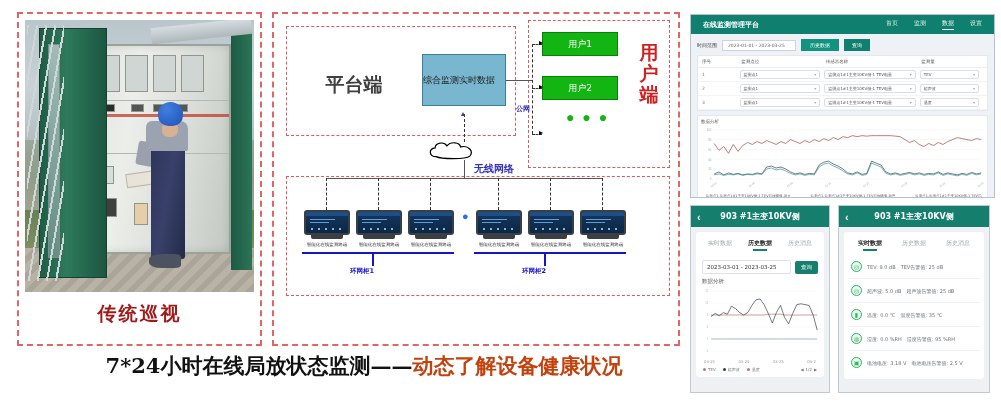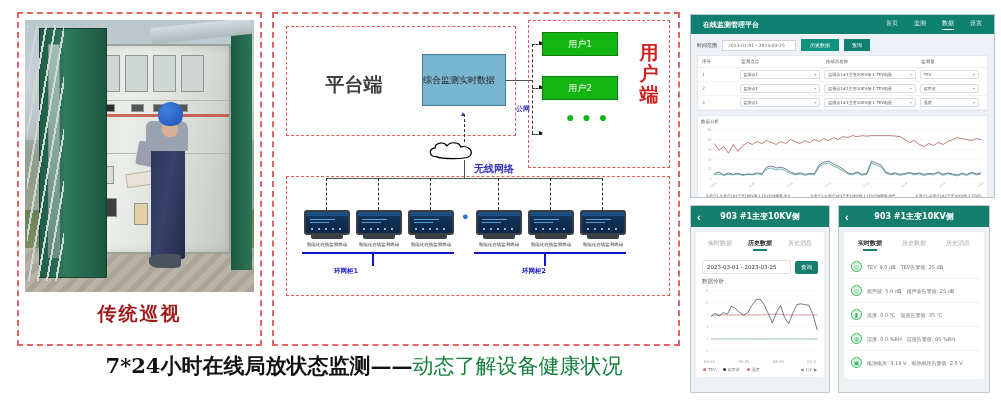--- a/index.html
+++ b/index.html
@@ -208,21 +208,21 @@
   .rt-row:last-child { border-bottom:none; }
   .rt-icon { width:11px; height:11px; border-radius:50%; border:1.5px solid #2eb85c;
      background:#e8f8ee; display:flex; align-items:center; justify-content:center;
      font-size:6px; color:#2eb85c; flex:0 0 auto; }
   .rt-text { font-size:5px; color:#6a7279; font-family:"DejaVu Sans",sans-serif; white-space:nowrap; }
 
   
   .caption { position:absolute; left:0; top:352px; width:680px; text-align:center;
      font-size:21px; font-family:"DejaVu Serif", serif; }
   .caption .k { color:#111; font-weight:bold;margin-left:48px; }
-  .caption .r { color:#15803d; font-weight:normal; }
+  .caption .r { color:#c2410c; font-weight:bold; }
 </style>
 </head>
 <body>
 
 <div class="page">
 
   <div class="photo-panel">
     <div class="photo-inner">
       <div class="ph-sky"></div>
       <div class="ph-ground"></div>
@@ -383,21 +383,21 @@
             <div class="dev-line" style="top:10px;width:46%"></div>
         <div class="dev-dots"></div>
           </div>
         </div>
       <div class="dev-foot"></div>
       <div class="dev-label">智能化在线监测终端</div>
     </div>
 
     <div class="bus" style="left:28px; top:238px; width:152px;"></div>
     <div class="bus-drop" style="left:98px; top:238px; height:14px;"></div>
-    <div class="bus-label" style="left:60px; top:253px;">环网柜1</div>
+    <div class="bus-label" style="left:76px; top:253px;">环网柜1</div>
 
     <div class="bus" style="left:200px; top:238px; width:152px;"></div>
     <div class="bus-drop" style="left:270px; top:238px; height:14px;"></div>
     <div class="bus-label" style="left:248px; top:253px;">环网柜2</div>
   </div>
 
   <div class="dashboard">
     <div class="db-header">
       <span class="db-title">在线监测管理平台</span>
       <div class="db-nav">

